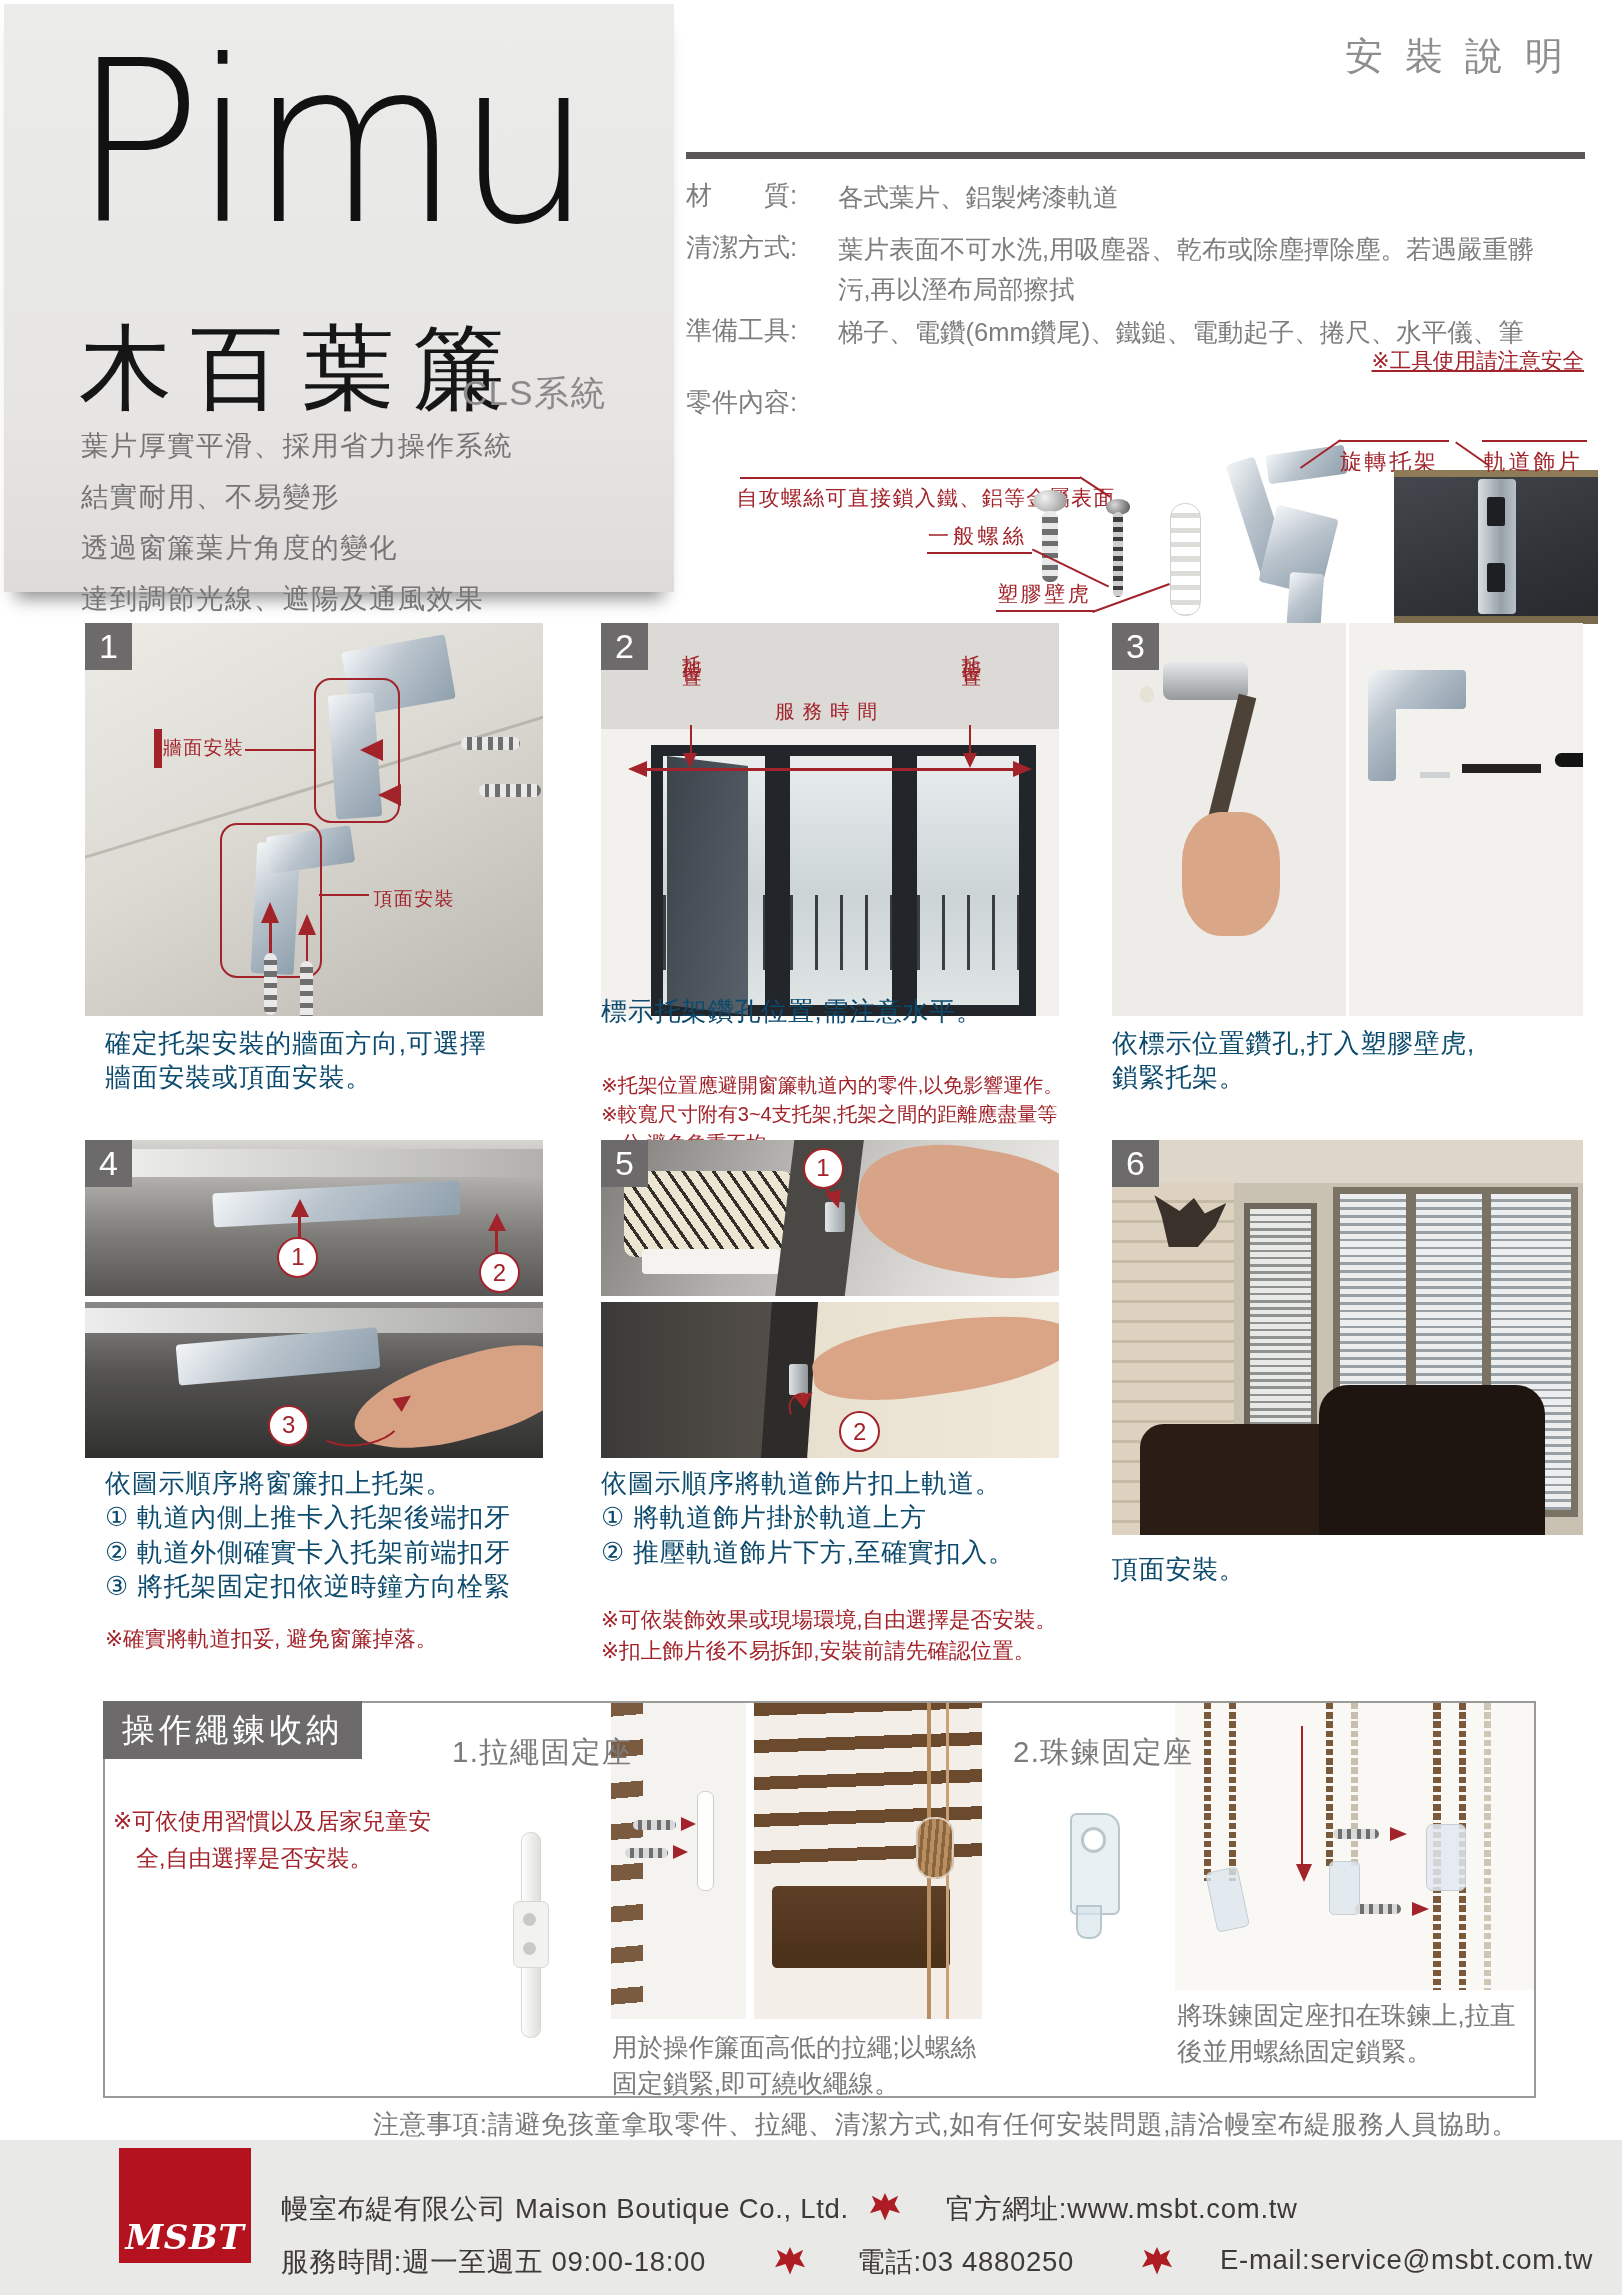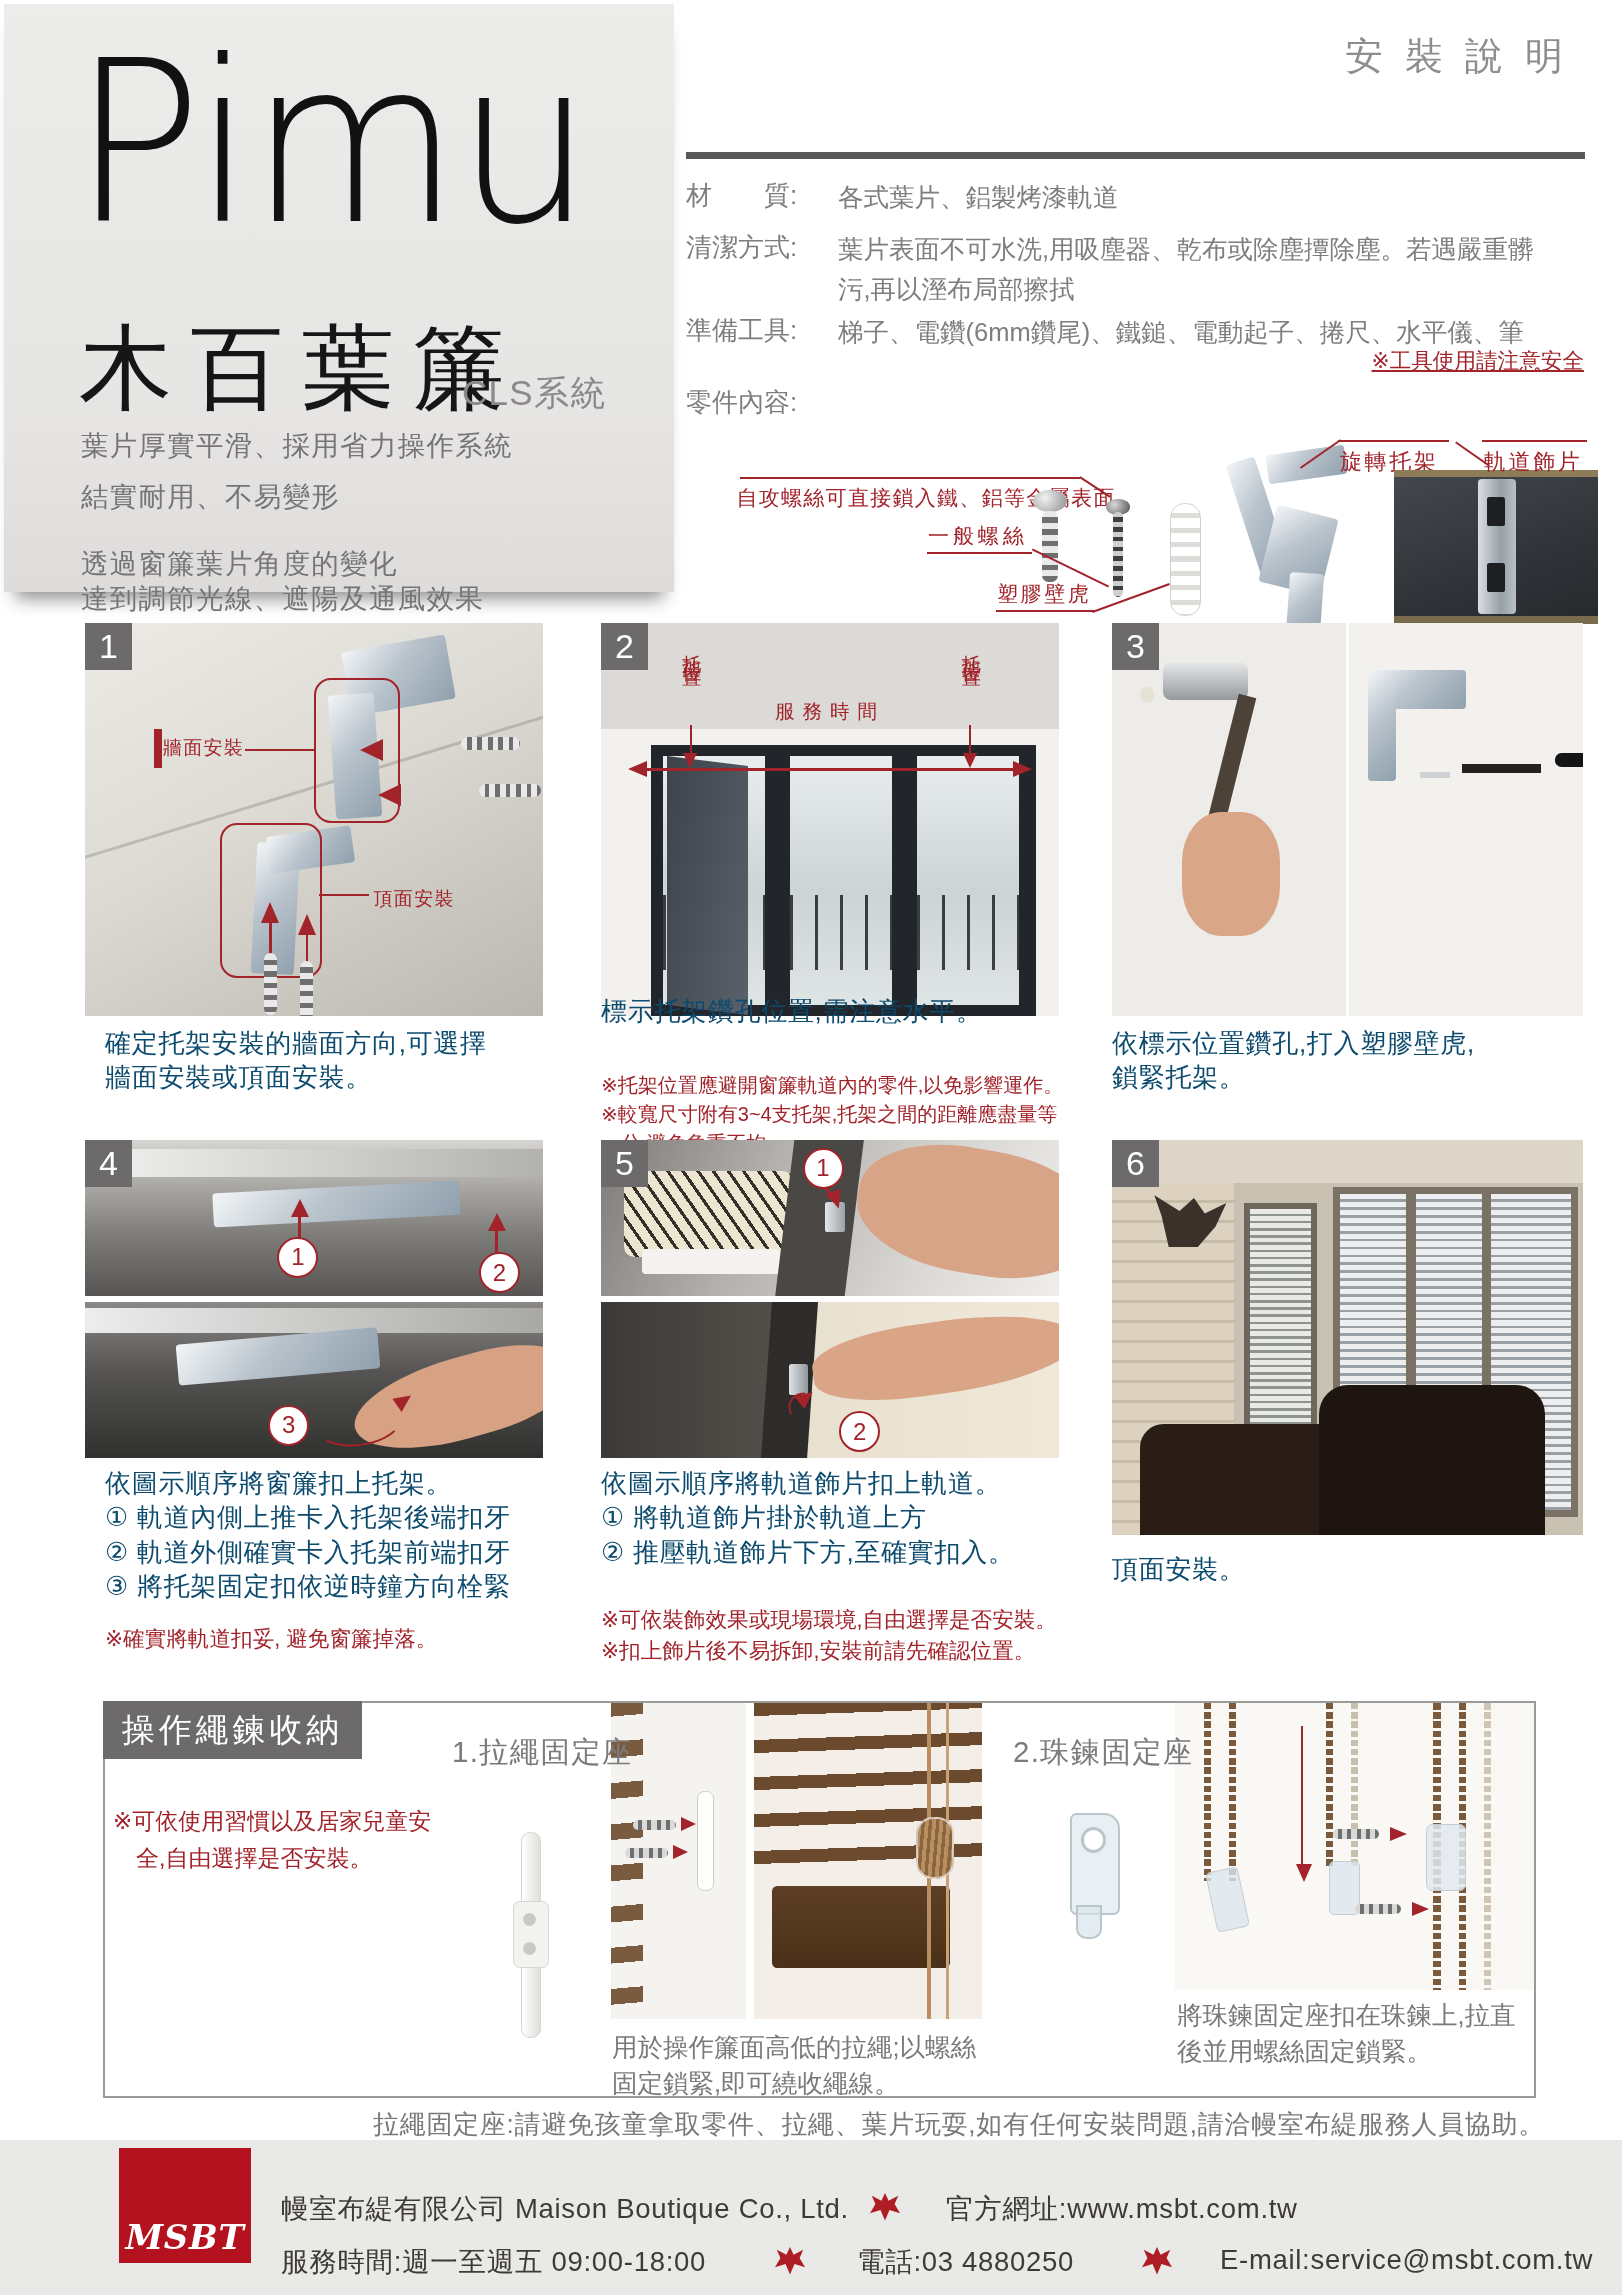--- a/index.html
+++ b/index.html
@@ -97,21 +97,21 @@
 <body>
 
 <div id="page">
 
   <div id="brand-box" class="abs">
     <div id="brand-logo" class="abs">Pimu</div>
     <div id="brand-name" class="abs">木百葉簾</div>
     <div id="brand-system" class="abs">CLS系統</div>
     <div class="feature abs" style="top:424px;">葉片厚實平滑、採用省力操作系統</div>
     <div class="feature abs" style="top:475px;">結實耐用、不易變形</div>
-    <div class="feature abs" style="top:526px;margin-top:16px;">透過窗簾葉片角度的變化</div>
+    <div class="feature abs" style="top:526px;">透過窗簾葉片角度的變化</div>
     <div class="feature abs" style="top:577px;">達到調節光線、遮陽及通風效果</div>
   </div>
 
   <div id="hdr-title" class="abs">安裝說明</div>
   <div id="hdr-rule" class="abs"></div>
 
   <div class="spec-row abs" style="top:178px;">
     <span class="spec-label">材　　質:</span>
     <span class="spec-value pre">各式葉片、鋁製烤漆軌道</span>
   </div>
@@ -370,21 +370,21 @@
     <div class="abs" style="left:86%;top:0;width:7.2px;height:100%;background:repeating-linear-gradient(180deg,#cfc5b4 0 6.5px,#faf8f4 6.5px 9.2px);"></div>
     <div class="abs" style="left:70%;top:42%;width:38px;height:65px;background:rgba(225,233,240,.85);border:1.3px solid #c4cdd2;border-radius:6.5px;"></div>
     <div class="screw-shaft" style="left:44%;top:44%;width:46px;height:9.8px;background:repeating-linear-gradient(90deg,#d9d9d9 0 5.2px,#6f6f6f 5.2px 9.2px);"></div>
     <div class="tri" style="left:60%;top:43.2%;border-top:7.2px solid transparent;border-bottom:7.2px solid transparent;border-left:17px solid #a2232a;"></div>
     <div class="screw-shaft" style="left:50%;top:70%;width:46px;height:9.8px;background:repeating-linear-gradient(90deg,#d9d9d9 0 5.2px,#6f6f6f 5.2px 9.2px);"></div>
     <div class="tri" style="left:66%;top:69.2%;border-top:7.2px solid transparent;border-bottom:7.2px solid transparent;border-left:17px solid #a2232a;"></div>
   </div>
   <div class="cord-caption pre" style="left:1177px;top:1997px;">將珠鍊固定座扣在珠鍊上,拉直
 後並用螺絲固定鎖緊。</div>
 
-  <div id="notice" class="abs">拉繩固定座:請避免孩童拿取零件、拉繩、葉片玩耍,如有任何安裝問題,請洽幔室布緹服務人員協助。</div>
+  <div id="notice" class="abs">注意事項:請避免孩童拿取零件、拉繩、清潔方式,如有任何安裝問題,請洽幔室布緹服務人員協助。</div>
 
   <div id="footer" class="abs"></div>
   <div id="f-logo" class="abs">
     <span>MSBT</span>
   </div>
   <div class="ftext" style="left:281px;top:2191px;">幔室布緹有限公司 Maison Boutique Co., Ltd.</div>
   <div class="leaf" style="left:870px;top:2193px;"></div>
   <div class="ftext" style="left:946px;top:2191px;">官方網址:www.msbt.com.tw</div>
   <div class="ftext" style="left:281px;top:2244px;">服務時間:週一至週五 09:00-18:00</div>
   <div class="leaf" style="left:775px;top:2247px;"></div>

